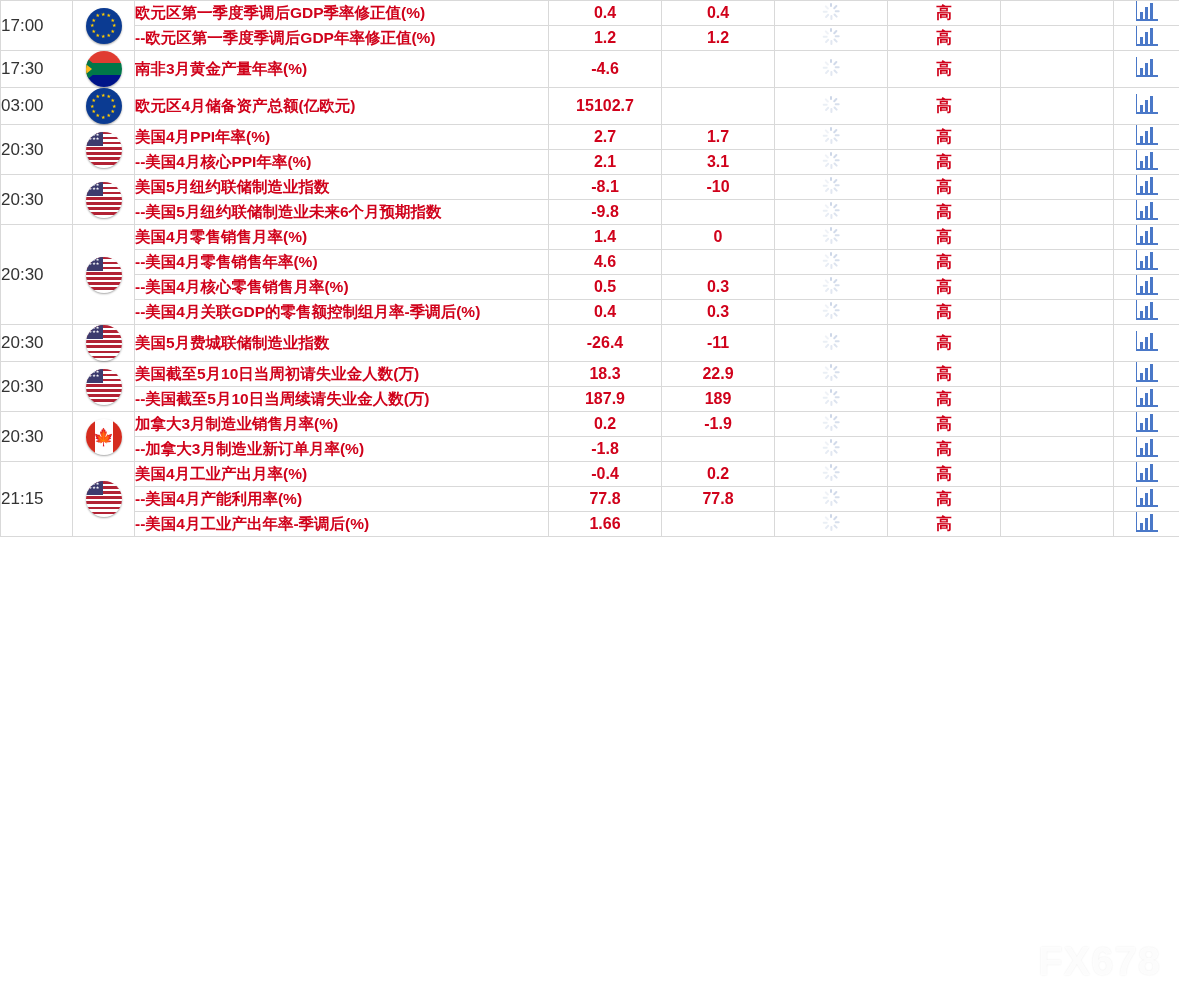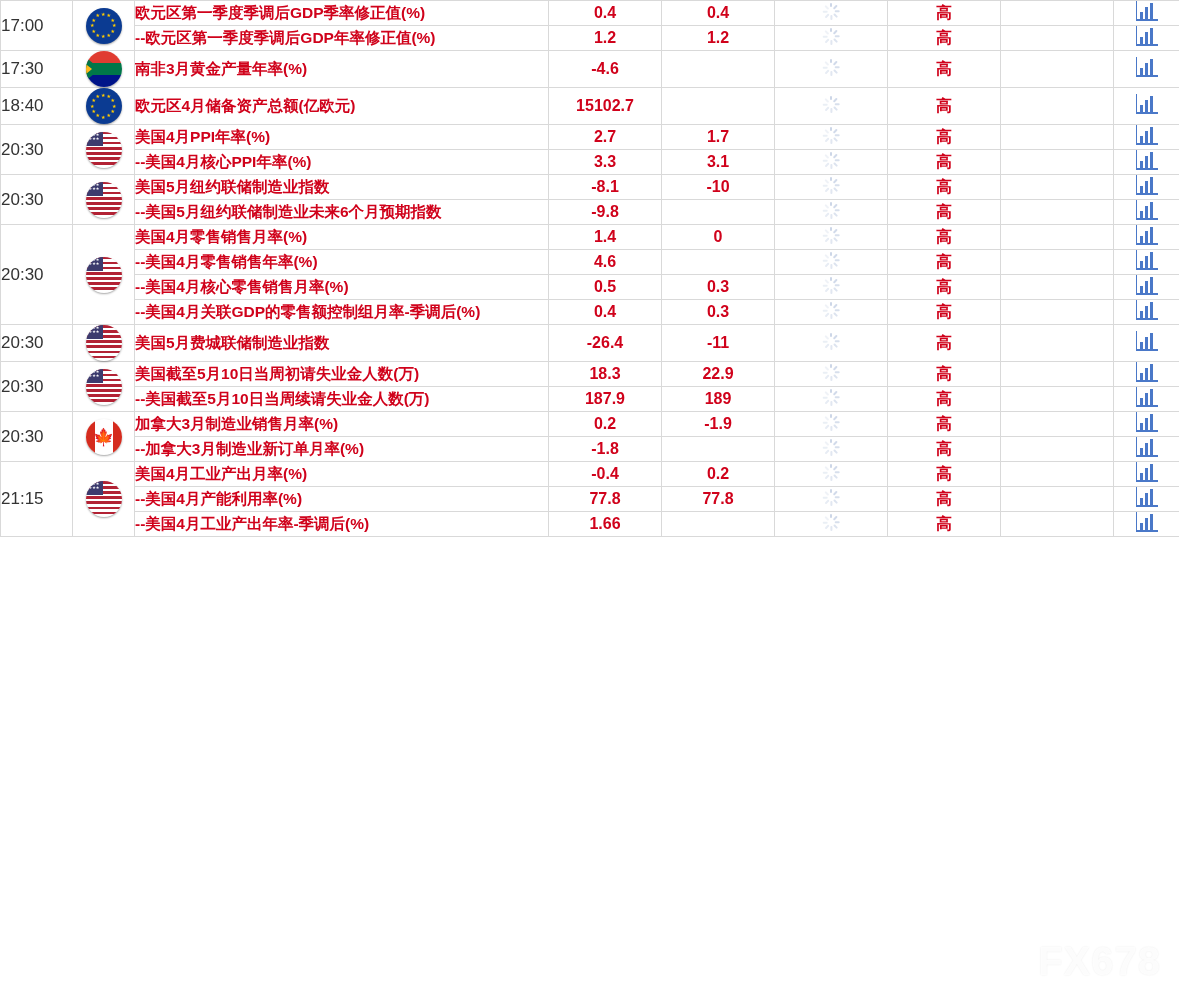--- a/index.html
+++ b/index.html
@@ -248,21 +248,21 @@
         <td class="flag-cell" rowspan="1"><span class="flag za"><span class="za-top"></span><span class="za-mid"></span><span class="za-bot"></span><span class="za-wedge"></span><span class="za-wedge2"></span></span></td>
         <td class="event-cell">南非3月黄金产量年率(%)</td>
         <td class="num-cell">-4.6</td>
         <td class="num-cell"></td>
         <td class="actual-cell"><span class="spinner"><i></i><i></i><i></i><i></i><i></i><i></i><i></i><i></i></span></td>
         <td class="imp-cell">高</td>
         <td class="blank-cell"></td>
         <td class="chart-cell"><span class="chart-ico"><span class="axis-v"></span><span class="axis-h"></span><b></b><b></b><b></b></span></td>
       </tr>
       <tr>
-        <td class="time-cell" rowspan="1">18:40</td>
+        <td class="time-cell" rowspan="1">03:00</td>
         <td class="flag-cell" rowspan="1"><span class="flag eu"><span class="stars">
               <span style="left: 15.5px; top: 4.5px;">★</span>
               <span style="left: 21px; top: 5.97372px;">★</span>
               <span style="left: 25.0263px; top: 10px;">★</span>
               <span style="left: 26.5px; top: 15.5px;">★</span>
               <span style="left: 25.0263px; top: 21px;">★</span>
               <span style="left: 21px; top: 25.0263px;">★</span>
               <span style="left: 15.5px; top: 26.5px;">★</span>
               <span style="left: 10px; top: 25.0263px;">★</span>
               <span style="left: 5.97372px; top: 21px;">★</span>
@@ -284,21 +284,21 @@
         <td class="event-cell">美国4月PPI年率(%)</td>
         <td class="num-cell">2.7</td>
         <td class="num-cell">1.7</td>
         <td class="actual-cell"><span class="spinner"><i></i><i></i><i></i><i></i><i></i><i></i><i></i><i></i></span></td>
         <td class="imp-cell">高</td>
         <td class="blank-cell"></td>
         <td class="chart-cell"><span class="chart-ico"><span class="axis-v"></span><span class="axis-h"></span><b></b><b></b><b></b></span></td>
       </tr>
       <tr>
         <td class="event-cell">--美国4月核心PPI年率(%)</td>
-        <td class="num-cell">3.3</td>
+        <td class="num-cell">2.1</td>
         <td class="num-cell">3.1</td>
         <td class="actual-cell"><span class="spinner"><i></i><i></i><i></i><i></i><i></i><i></i><i></i><i></i></span></td>
         <td class="imp-cell">高</td>
         <td class="blank-cell"></td>
         <td class="chart-cell"><span class="chart-ico"><span class="axis-v"></span><span class="axis-h"></span><b></b><b></b><b></b></span></td>
       </tr>
       <tr>
         <td class="time-cell" rowspan="2">20:30</td>
         <td class="flag-cell" rowspan="2"><span class="flag us"><span class="stripe" style="top:0px"></span><span class="stripe" style="top:5.1px"></span><span class="stripe" style="top:10.2px"></span><span class="stripe" style="top:15.299999999999999px"></span><span class="stripe" style="top:20.4px"></span><span class="stripe" style="top:25.5px"></span><span class="stripe" style="top:30.599999999999998px"></span><span class="canton"></span></span></td>
         <td class="event-cell">美国5月纽约联储制造业指数</td>

